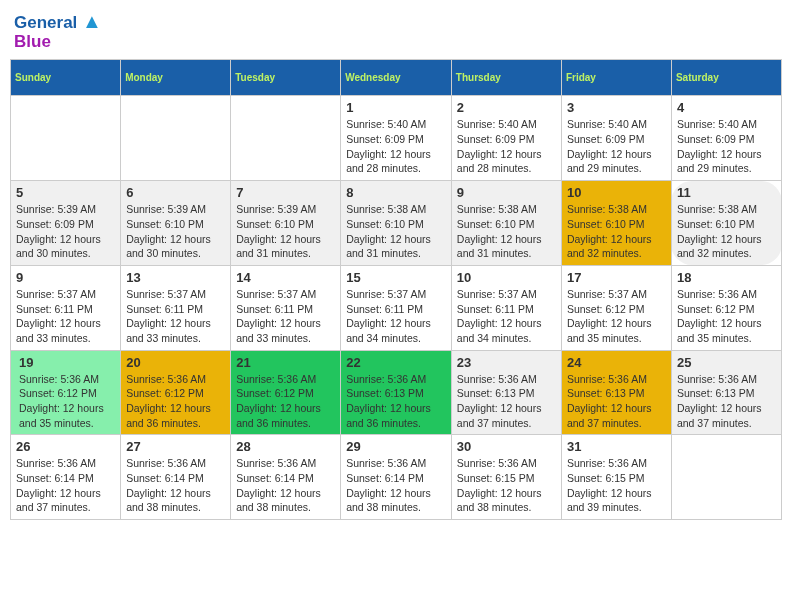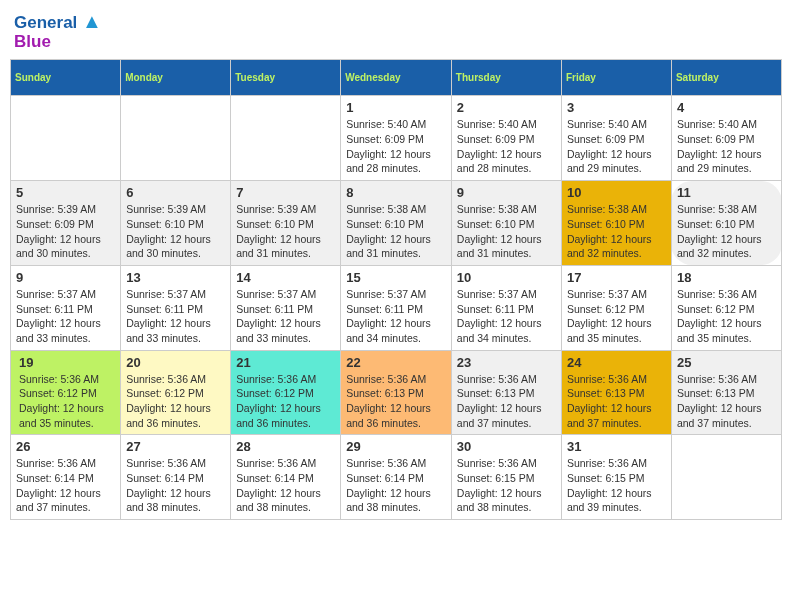--- a/index.html
+++ b/index.html
@@ -224,39 +224,39 @@
 Daylight: 12 hours and 35 minutes.</div>
         </td>
         <td>
           <span class="day-num">18</span>
           <div class="day-info" style="white-space: pre-line;">Sunrise: 5:36 AM
 Sunset: 6:12 PM
 Daylight: 12 hours and 35 minutes.</div>
         </td>
       </tr>
       <tr>
-        <td style="background: #bef264; padding-left: 8px;">
+        <td style="background: #86efac; padding-left: 8px;">
           <span class="day-num">19</span>
           <div class="day-info" style="white-space: pre-line;">Sunrise: 5:36 AM
 Sunset: 6:12 PM
 Daylight: 12 hours and 35 minutes.</div>
         </td>
-        <td style="background: #fef9c3;">
+        <td style="background: #eab308;">
           <span class="day-num">20</span>
           <div class="day-info" style="white-space: pre-line;">Sunrise: 5:36 AM
 Sunset: 6:12 PM
 Daylight: 12 hours and 36 minutes.</div>
         </td>
-        <td style="background: #5eead4;">
+        <td style="background: #22c55e;">
           <span class="day-num">21</span>
           <div class="day-info" style="white-space: pre-line;">Sunrise: 5:36 AM
 Sunset: 6:12 PM
 Daylight: 12 hours and 36 minutes.</div>
         </td>
-        <td style="background: #fdba74;">
+        <td style="background: #22c55e;">
           <span class="day-num">22</span>
           <div class="day-info" style="white-space: pre-line;">Sunrise: 5:36 AM
 Sunset: 6:13 PM
 Daylight: 12 hours and 36 minutes.</div>
         </td>
         <td style="background: rgb(240, 240, 240);">
           <span class="day-num">23</span>
           <div class="day-info" style="white-space: pre-line;">Sunrise: 5:36 AM
 Sunset: 6:13 PM
 Daylight: 12 hours and 37 minutes.</div>

